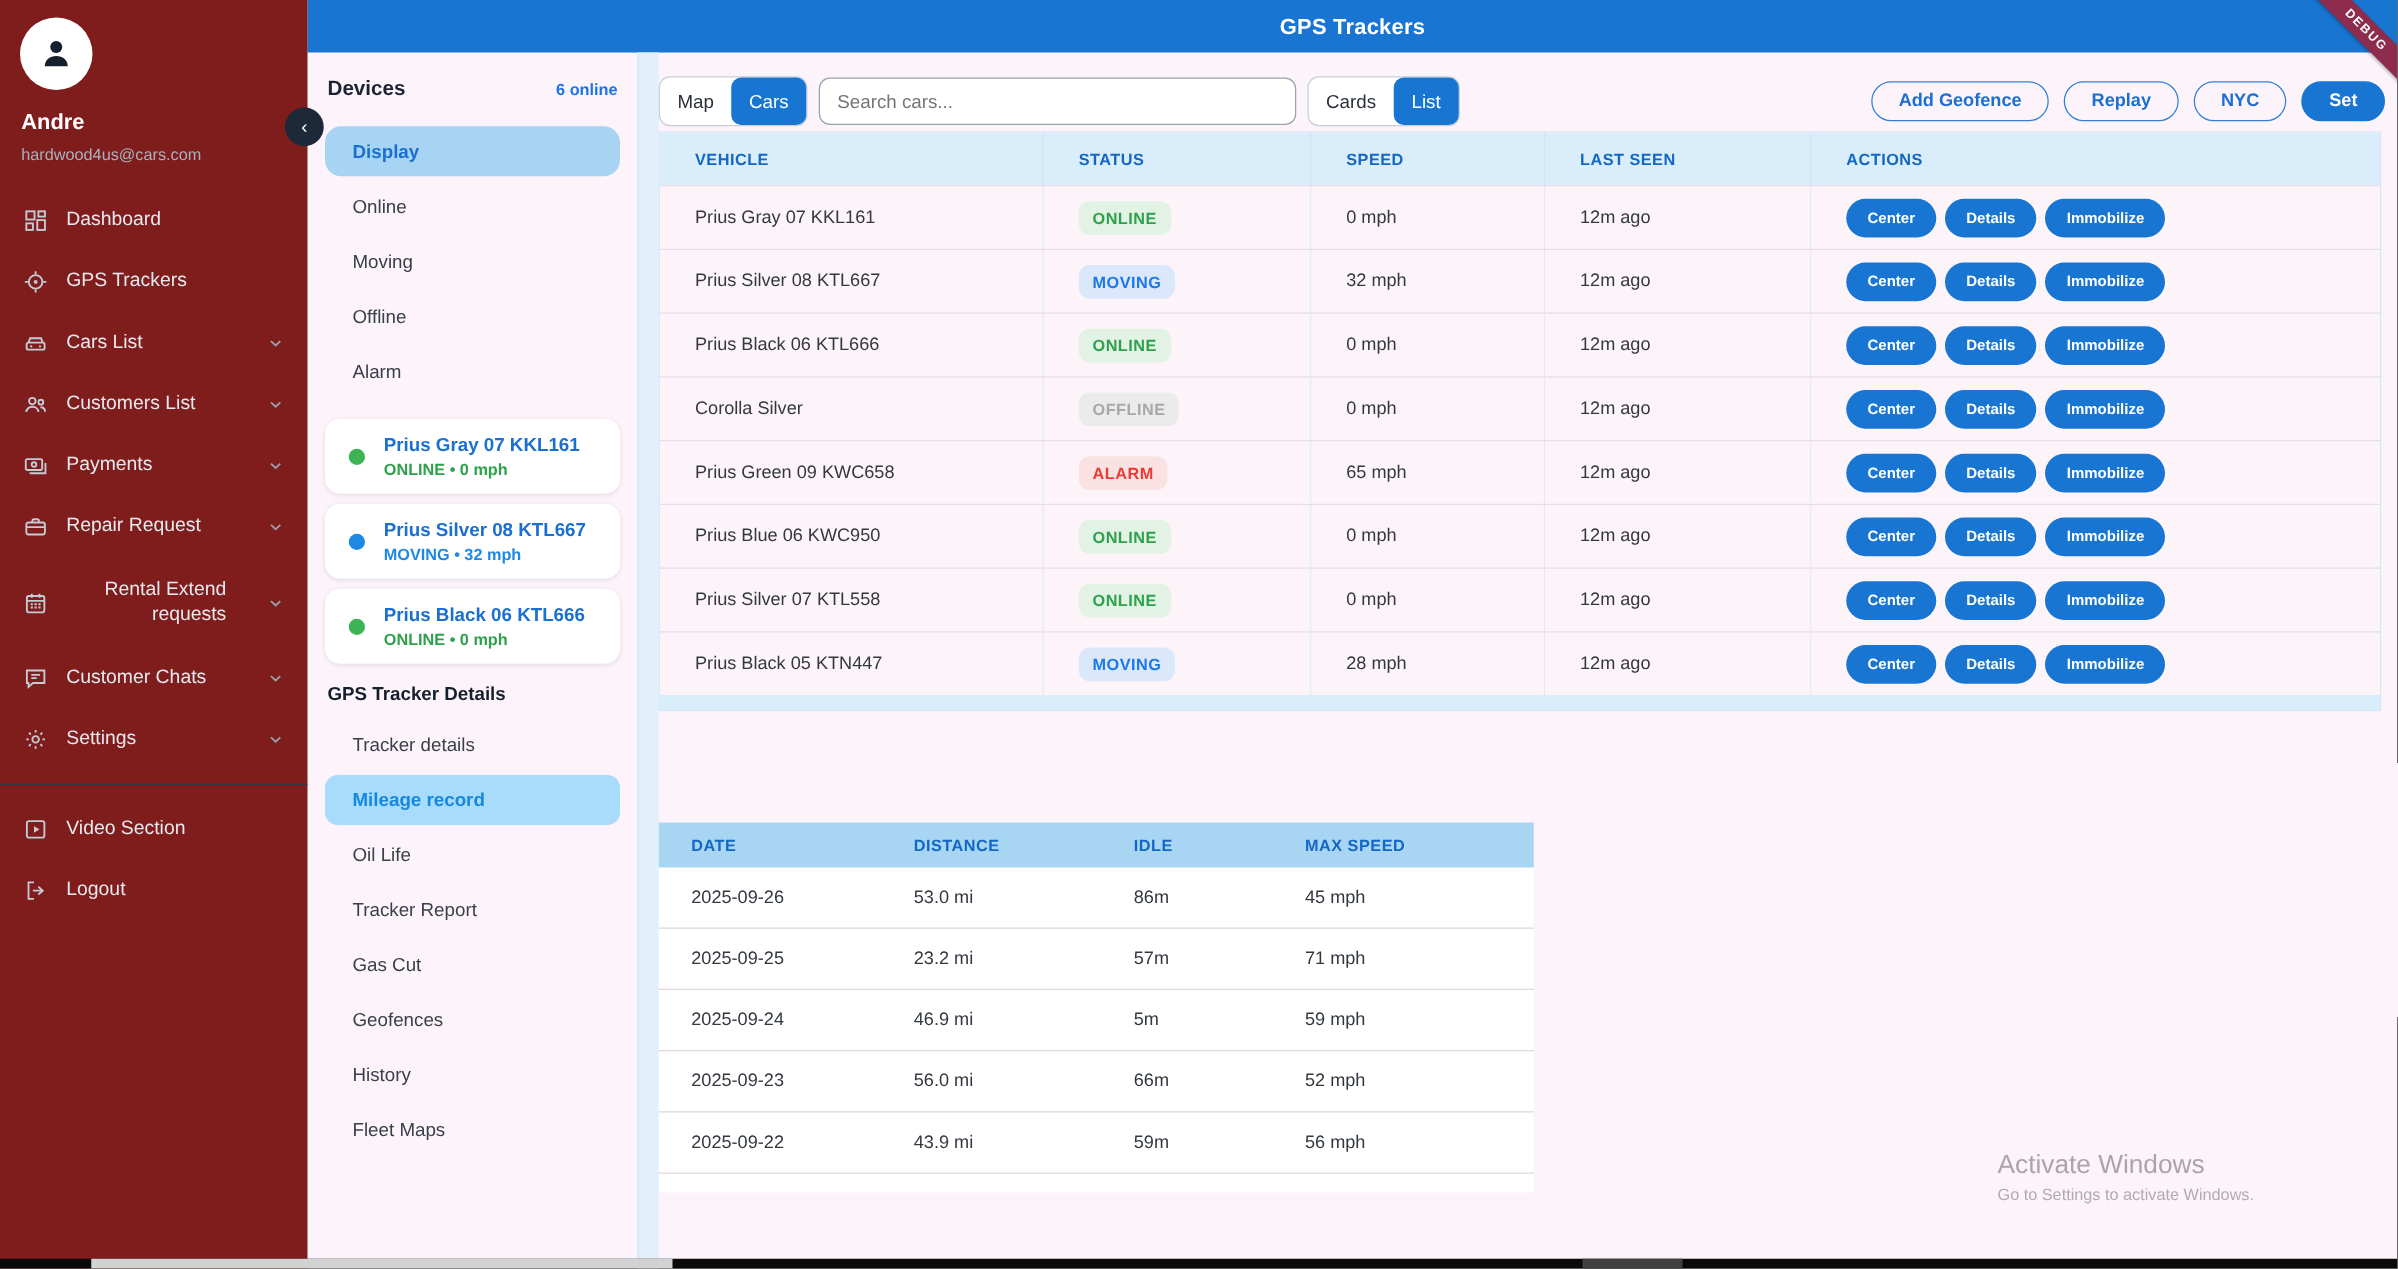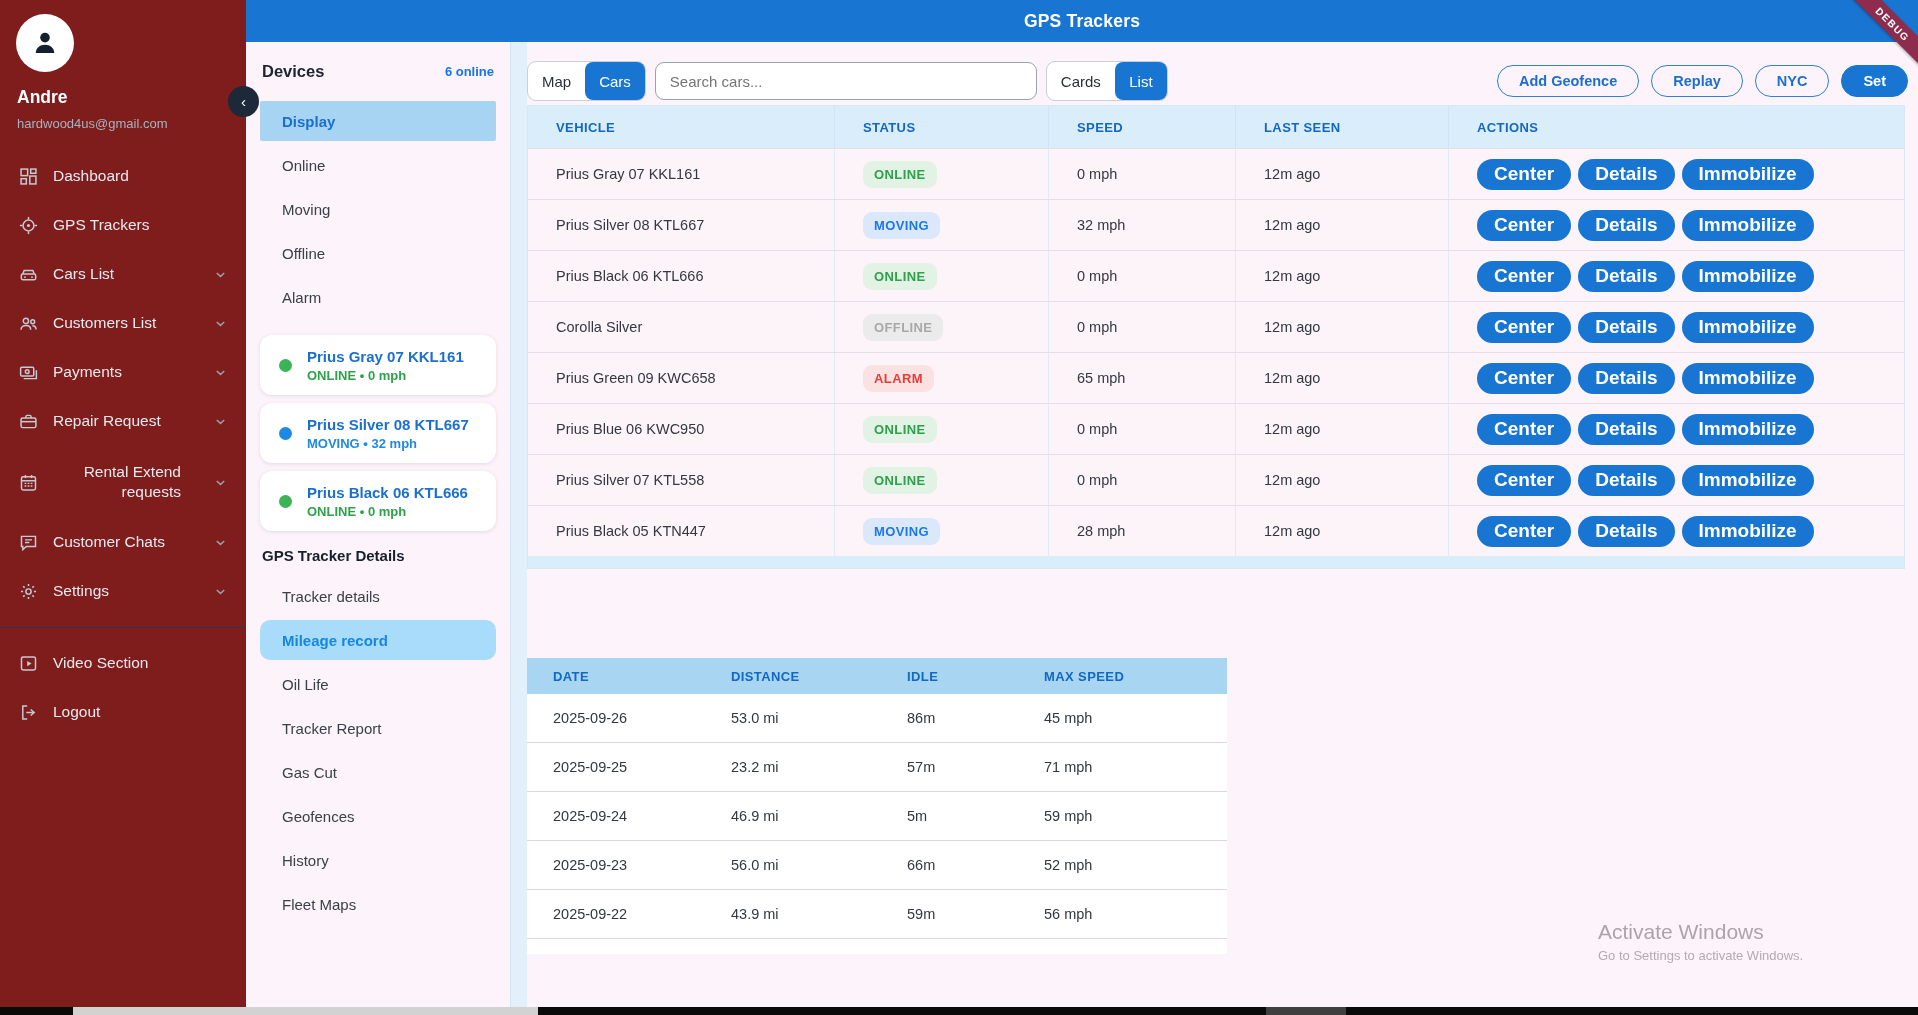--- a/index.html
+++ b/index.html
@@ -29,21 +29,21 @@
   .topbar{height:42px;flex-shrink:0;background:#1876d2;display:flex;align-items:center;justify-content:center;}
   .topbar .title{color:#fff;font-weight:bold;font-size:17.5px;letter-spacing:.2px;}
   .content{flex:1;display:flex;min-height:0;}
 
   
   .devices-panel{width:264px;flex-shrink:0;box-sizing:border-box;padding:20px 14px 0;}
   .p-head{display:flex;justify-content:space-between;align-items:center;padding:0 2px;margin-bottom:20px;}
   .p-title{font-weight:bold;font-size:16.5px;color:#1b2430;}
   .p-online{color:#1a73e8;font-size:13px;font-weight:bold;}
   .filter{height:40px;margin-bottom:4px;display:flex;align-items:center;padding:0 22px;
-          font-size:15px;color:#3a4048;border-radius:2px;cursor:pointer;box-sizing:border-box;}
+          font-size:15px;color:#3a4048;border-radius:13px;cursor:pointer;box-sizing:border-box;}
   .filter.active{background:#a6d4f2;color:#1b6fd0;font-weight:bold;}
   .dev-cards{margin-top:18px;}
   .card{background:#fff;border-radius:12px;height:60px;margin-bottom:8px;display:flex;align-items:center;
         padding:0 12px;box-shadow:0 1px 4px rgba(40,40,60,.12);cursor:pointer;}
   .dot{width:13px;height:13px;border-radius:50%;margin:0 15px 0 7px;flex-shrink:0;}
   .dot.green{background:#3cb354;} .dot.blue{background:#1e88e5;}
   .card .nm{font-weight:bold;font-size:15px;color:#1b6fd0;margin-bottom:3px;}
   .card .st{font-size:13px;font-weight:bold;}
   .st.online{color:#2fa14c;} .st.moving{color:#1e88e5;}
   .sec-title{font-weight:bold;font-size:15px;color:#15202c;margin:16px 0 12px 2px;}
@@ -75,21 +75,21 @@
              font-size:13px;letter-spacing:.4px;border-right:1px solid #cfe4f4;box-sizing:border-box;}
   .vhead .hc:last-child{border-right:none;}
   .vrow{height:50px;border-top:1px solid #e6dee6;}
   .vc{display:flex;align-items:center;padding-left:28px;font-size:14.5px;color:#33383f;
       border-right:1px solid #ddecf8;box-sizing:border-box;}
   .vc:last-child{border-right:none;}
   .badge{font-weight:bold;font-size:13px;padding:6px 11px;border-radius:9px;letter-spacing:.4px;}
   .b-online{background:#e2f2e4;color:#2fa14c;} .b-moving{background:#dbe8fb;color:#1b78e8;}
   .b-offline{background:#ebebeb;color:#a8a8a8;} .b-alarm{background:#fbe2e2;color:#ea3b36;}
   .abtn{height:31px;padding:0 17px;border-radius:16px;border:none;background:#1876d2;color:#fff;
-        font-weight:bold;font-size:19px;margin-right:7px;font-family:inherit;cursor:pointer;}
+        font-weight:bold;font-size:12px;margin-right:7px;font-family:inherit;cursor:pointer;}
   .vfoot{height:12px;background:#d8eefb;}
 
   
   .mtable{width:700px;margin-top:89px;background:#fff;padding-bottom:15px;}
   .mhead,.mrow{display:grid;grid-template-columns:178px 176px 137px 1fr;}
   .mhead{background:#a8d5f2;height:36px;}
   .mhead .hc{display:flex;align-items:center;padding-left:26px;color:#1268c4;font-weight:bold;
              font-size:13px;letter-spacing:.4px;}
   .mrow{height:48px;border-bottom:1px solid #ded8de;}
   .mrow div{display:flex;align-items:center;padding-left:26px;font-size:14.5px;color:#33383f;}
@@ -112,21 +112,21 @@
 <div class="app">
 
   <aside class="sidebar">
     <div class="avatar">
       <svg width="34" height="34" viewBox="0 0 24 24" fill="#15202e">
         <circle cx="12" cy="8.2" r="3.4"></circle>
           <path d="M5.5 19c0-3.6 2.9-5.8 6.5-5.8s6.5 2.2 6.5 5.8z"></path>
       </svg>
     </div>
     <div class="u-name">Andre</div>
-    <div class="u-email">hardwood4us@gmail.com</div>
+    <div class="u-email">hardwood4us@cars.com</div>
 
     <nav class="nav">
       <div class="nav-item">
         <svg class="nico" width="21" height="21" viewBox="0 0 24 24" fill="none" stroke="currentColor" stroke-width="1.7">
             <rect x="3.5" y="3.5" width="7.5" height="7.5"></rect>
             <rect x="14.5" y="3.5" width="6" height="4.8"></rect>
             <rect x="3.5" y="14.5" width="6" height="6"></rect>
             <rect x="13.5" y="11.5" width="7" height="9"></rect>
           </svg>
         <span class="lbl">Dashboard</span>

